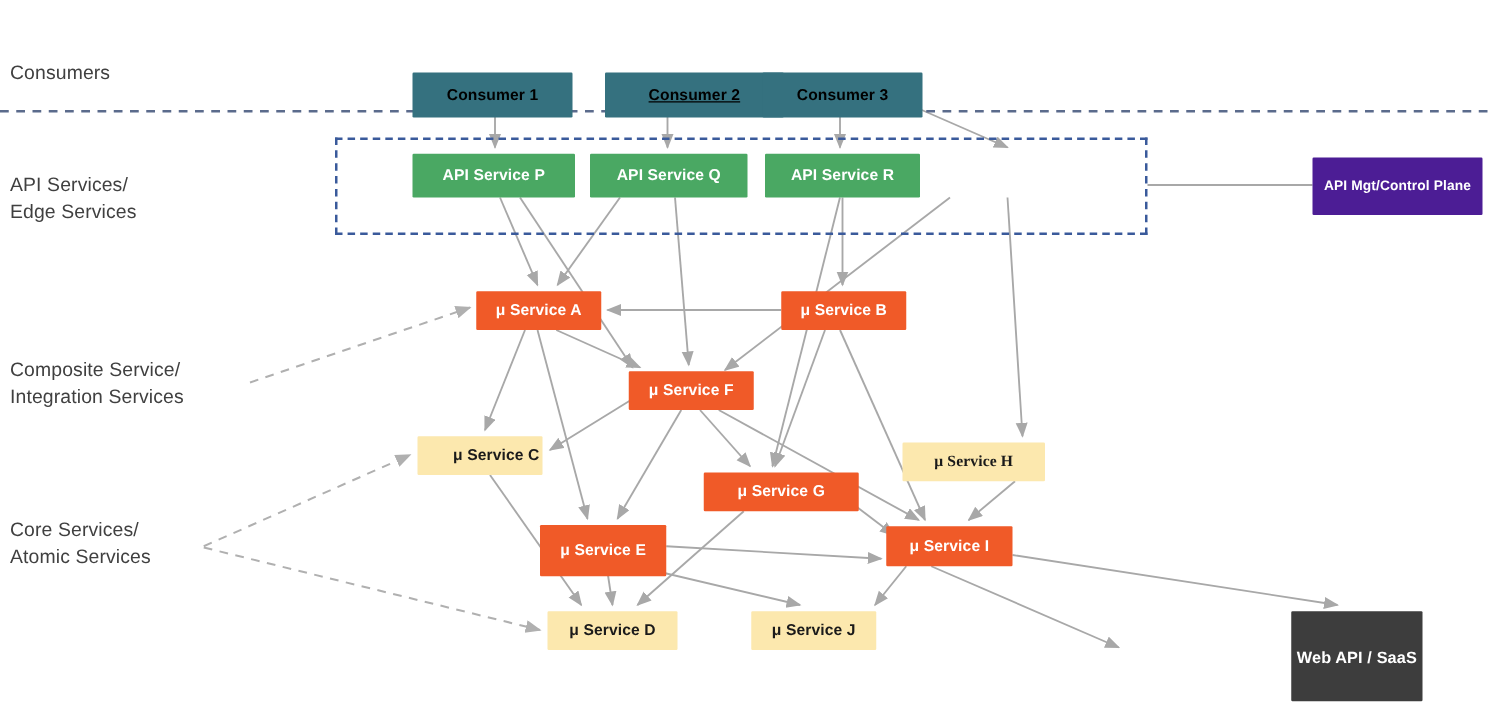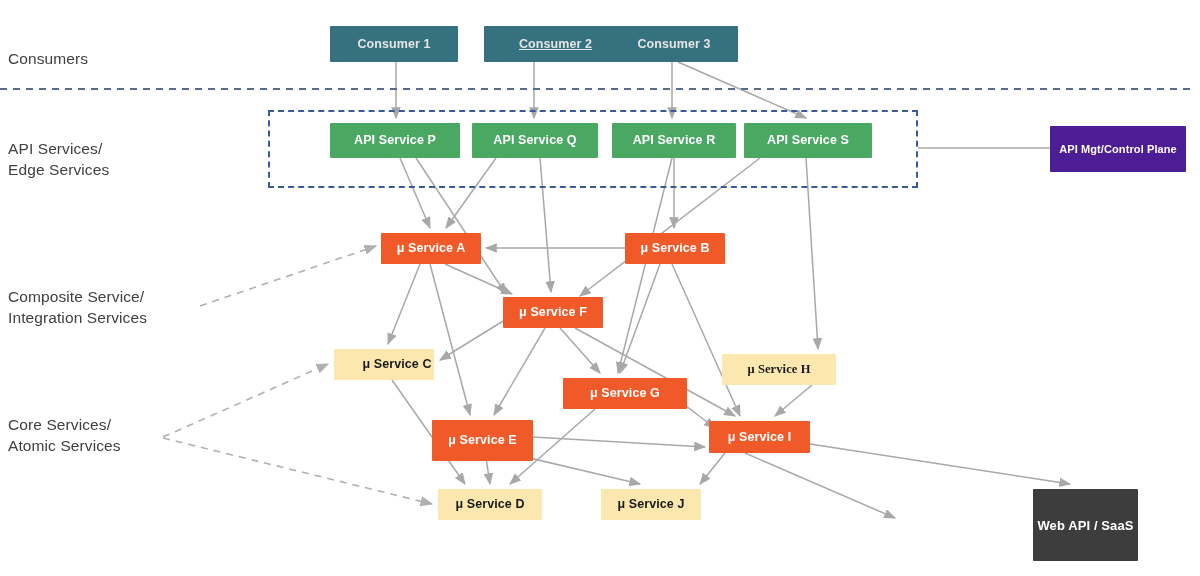--- a/index.html
+++ b/index.html
@@ -38,21 +38,21 @@
     display: flex;
     align-items: center;
     justify-content: center;
     text-align: center;
     font-size: 12.5px;
     font-weight: 700;
     line-height: 15px;
     letter-spacing: 0.1px;
     border-radius: 1px;
   }
-  .n-consumer { background: #35717f; color: #e5e5e5; }
+  .n-consumer { background: #35717f; color: #000000; margin-top: 32px; }
   .n-api      { background: #4aa863; color: #ffffff; }
   .n-mgt      { background: #4c1d95; color: #ffffff; font-size: 11px; }
   .n-orange   { background: #f05a28; color: #ffffff; }
   .n-yellow   { background: #fce8ae; color: #1a1a1a; }
   .n-dark     { background: #3d3d3d; color: #ffffff; font-size: 13px; line-height: 17px; }
   .dashedbox {
     position: absolute;
     box-sizing: border-box;
     border: 2px dashed #3a5a9b;
     background: transparent;
@@ -140,21 +140,20 @@
   <div class="tier-label" style="left:8px; top:414px;">Core Services/
 Atomic Services</div>
 
   <div class="node n-consumer" style="left:330px; top:26px; width:128px; height:36px;">Consumer 1</div>
   <div class="node n-consumer" style="left:484px; top:26px; width:143px; height:36px;text-decoration:underline;">Consumer 2</div>
   <div class="node n-consumer" style="left:610px; top:26px; width:128px; height:36px;">Consumer 3</div>
 
   <div class="node n-api" style="left:330px; top:123px; width:130px; height:35px;">API Service P</div>
   <div class="node n-api" style="left:472px; top:123px; width:126px; height:35px;">API Service Q</div>
   <div class="node n-api" style="left:612px; top:123px; width:124px; height:35px;">API Service R</div>
-  <div class="node n-api" style="left:744px; top:123px; width:128px; height:35px;">API Service S</div>
 
   <div class="node n-mgt" style="left:1050px; top:126px; width:136px; height:46px;">API Mgt/Control Plane</div>
 
   <div class="node n-orange" style="left:381px; top:233px; width:100px; height:31px;">μ Service A</div>
   <div class="node n-orange" style="left:625px; top:233px; width:100px; height:31px;">μ Service B</div>
   <div class="node n-orange" style="left:503px; top:297px; width:100px; height:31px;">μ Service F</div>
   <div class="node n-yellow" style="left:334px; top:349px; width:100px; height:31px;padding-left:26px;">μ Service C</div>
   <div class="node n-yellow" style="left:722px; top:354px; width:114px; height:31px;font-family:Liberation Serif, serif;">μ Service H</div>
   <div class="node n-orange" style="left:563px; top:378px; width:124px; height:31px;">μ Service G</div>
   <div class="node n-orange" style="left:432px; top:420px; width:101px; height:41px;">μ Service E</div>

